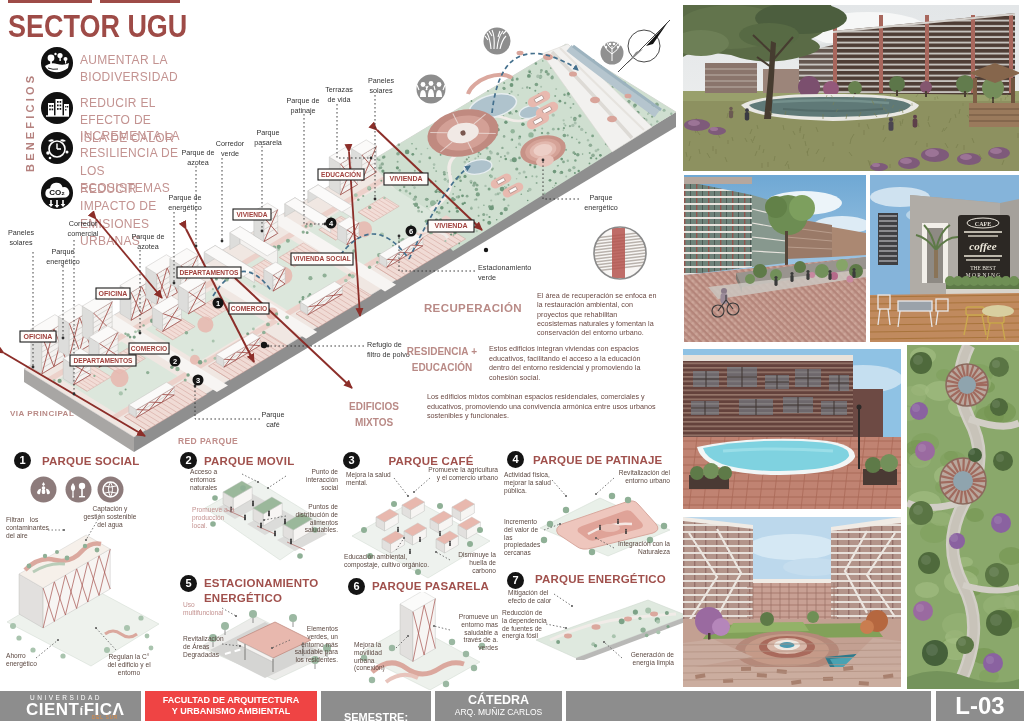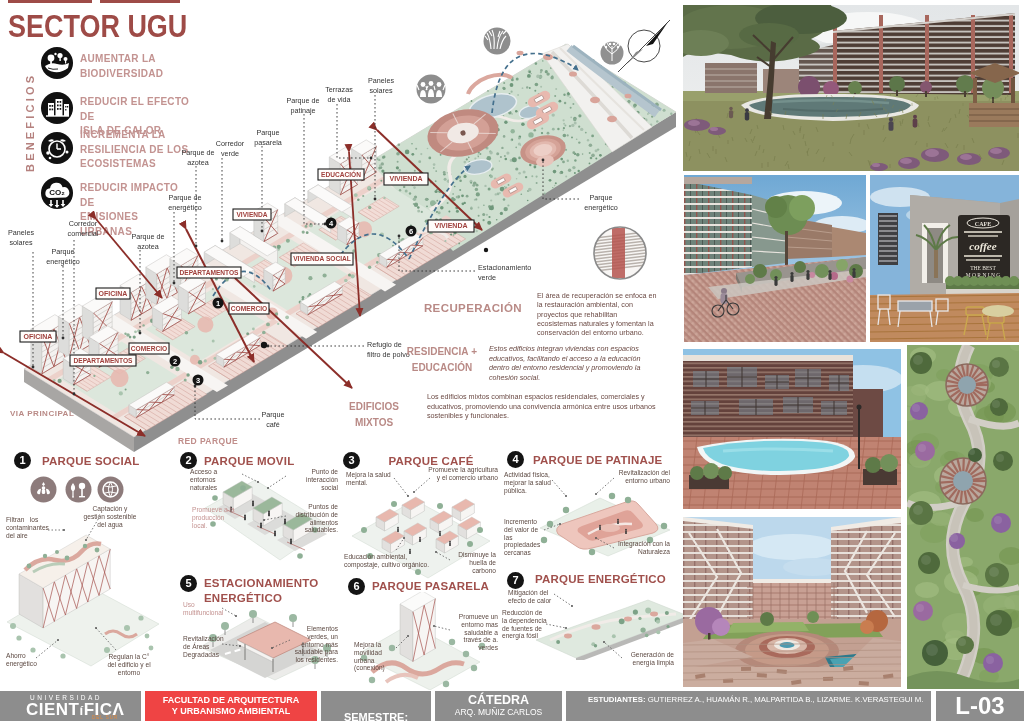--- a/index.html
+++ b/index.html
@@ -2,21 +2,21 @@
 <html><head><meta charset="utf-8"><style>
 * { margin:0; padding:0; box-sizing:border-box; }
 body { width:1024px; height:721px; background:#fff; position:relative; overflow:hidden;
   font-family:"Liberation Sans", sans-serif; }
 .ttl { color:#9e4b47; font-weight:bold; }
 .small { font-size:6.6px; line-height:1.18; color:#5d4a43; }
 .srose { font-size:6.6px; line-height:1.18; color:#c49391; }
 .sect-t { color:#a0504c; font-weight:bold; font-size:11.5px; letter-spacing:0.2px; }
 .numc { position:absolute; width:17px; height:17px; background:#141414; border-radius:50%;
   color:#fff; font-weight:bold; font-size:11px; text-align:center; line-height:17px; }
-.benef { font-size:10px; line-height:1.45; color:#c39391; font-weight:bold; letter-spacing:0.3px; }
+.benef { font-size:12px; line-height:1.45; color:#c39391; font-weight:normal; letter-spacing:0.3px; }
 .ftxt { color:#fff; }
 </style></head><body>
 <div style="position:absolute;left:8px;top:0;width:84px;height:3px;background:#9e4b47"></div>
 <div style="position:absolute;left:100px;top:0;width:80px;height:3px;background:#9e4b47"></div>
 <div class="ttl" style="position:absolute;left:8px;top:9px;width:400px;font-size:31px;letter-spacing:0px;transform:scaleX(0.87);transform-origin:left top;">SECTOR UGU</div>
 <div style="position:absolute;left:24px;top:172px;transform:rotate(-90deg);transform-origin:0 0;color:#b5817e;font-weight:bold;font-size:11px;letter-spacing:3.2px;">BENEFICIOS</div>
 <svg style="position:absolute;left:40px;top:46px" width="34" height="34" viewBox="0 0 34 34">
     <circle cx="17" cy="17" r="16" fill="#111"></circle>
     <g fill="#fff">
       <path d="M 5,20 Q 11,16 17,18 Q 24,20 29,17 L 28,22 Q 22,27 14,26 Q 7,25 5,20 z"></path>
@@ -1355,21 +1355,21 @@
       <line x1="595" y1="265" x2="646" y2="259" stroke="#b9b2ac" stroke-width="1.4"></line>
       <line x1="595" y1="268" x2="646" y2="262" stroke="#b9b2ac" stroke-width="1.4"></line>
       <line x1="595" y1="271" x2="646" y2="265" stroke="#b9b2ac" stroke-width="1.4"></line>
       <rect x="612" y="228" width="13" height="50" fill="#b5544e" opacity="0.85"></rect>
     </g>
     <circle cx="620" cy="253" r="26" fill="none" stroke="#8a8a8a" stroke-width="1.6"></circle>
   </svg>
 <div class="" style="position:absolute;left:440px;top:302px;width:110px;font-size:11.5px;font-weight:bold;color:#b98a86;letter-spacing:0.4px;text-align:right;left:412px;width:110px;">RECUPERACIÓN</div>
 <div class="" style="position:absolute;left:537px;top:291px;width:122px;font-size:7.2px;line-height:1.3;color:#6b4a44;">El área de recuperación se enfoca en la restauración ambiental, con proyectos que rehabilitan ecosistemas naturales y fomentan la conservación del entorno urbano.</div>
 <div class="" style="position:absolute;left:404px;top:344px;width:76px;font-size:10px;font-weight:bold;color:#b98a86;text-align:center;line-height:1.6;">RESIDENCIA&nbsp;+<br>EDUCACIÓN</div>
-<div class="" style="position:absolute;left:489px;top:344px;width:172px;font-size:7.2px;line-height:1.35;color:#6b4a44;font-style:italic;">Estos edificios integran viviendas con espacios educativos, facilitando el acceso a la educación dentro del entorno residencial y promoviendo la cohesión social.</div>
+<div class="" style="position:absolute;left:489px;top:344px;width:172px;font-size:7.2px;line-height:1.35;color:#6b4a44;">Estos edificios integran viviendas con espacios educativos, facilitando el acceso a la educación dentro del entorno residencial y promoviendo la cohesión social.</div>
 <div class="" style="position:absolute;left:344px;top:399px;width:60px;font-size:10px;font-weight:bold;color:#b98a86;text-align:center;line-height:1.6;">EDIFICIOS<br>MIXTOS</div>
 <div class="" style="position:absolute;left:427px;top:392px;width:242px;font-size:7.2px;line-height:1.35;color:#6b4a44;">Los edificios mixtos combinan espacios residenciales, comerciales y educativos, promoviendo una convivencia armónica entre usos urbanos sostenibles y funcionales.</div>
 <div class="" style="position:absolute;left:178px;top:436px;width:90px;font-size:8.5px;font-weight:bold;color:#c08e8b;letter-spacing:0.4px;">RED PARQUE</div>
 <div class="numc" style="left:14px;top:452px">1</div>
 <div class="sect-t" style="position:absolute;left:42px;top:455px;width:120px;">PARQUE SOCIAL</div>
 <div class="numc" style="left:180px;top:452px">2</div>
 <div class="sect-t" style="position:absolute;left:204px;top:455px;width:120px;">PARQUE MOVIL</div>
 <div class="numc" style="left:343px;top:452px">3</div>
 <div class="sect-t" style="position:absolute;left:371px;top:455px;width:120px;text-align:center;">PARQUE CAFÉ</div>
 <div class="numc" style="left:507px;top:451px">4</div>
@@ -2423,17 +2423,16 @@
     <div class="ftxt" style="text-align:center;font-size:11px;font-weight:bold;padding-top:20px;line-height:1.15;">SEMESTRE:<br><span style="font-size:10px;font-weight:normal">2024-2</span></div>
   </div>
 <div style="position:absolute;left:435px;top:691px;width:127px;height:42px;background:#8d8d8d;">
     <div class="ftxt" style="text-align:center;">
       <div style="font-size:12.5px;font-weight:bold;padding-top:2px;">CÁTEDRA</div>
       <div style="font-size:8.5px;">ARQ. MUÑIZ CARLOS</div>
     </div>
   </div>
 <div style="position:absolute;left:566px;top:691px;width:365px;height:30px;background:#8d8d8d;">
     <div class="ftxt" style="padding:3px 0 0 22px;">
-      <div style="font-size:7.8px;margin-top:1px;"><b>ESTUDIANTES:</b> GUTIERREZ A., HUAMÁN R., MALPARTIDA B., LIZARME. K.VERASTEGUI M.</div>
     </div>
   </div>
 <div style="position:absolute;left:936px;top:691px;width:88px;height:30px;background:#8d8d8d;">
     <div class="ftxt" style="text-align:center;font-size:24px;font-weight:bold;padding-top:1px;">L-03</div>
   </div>
 </body></html>

